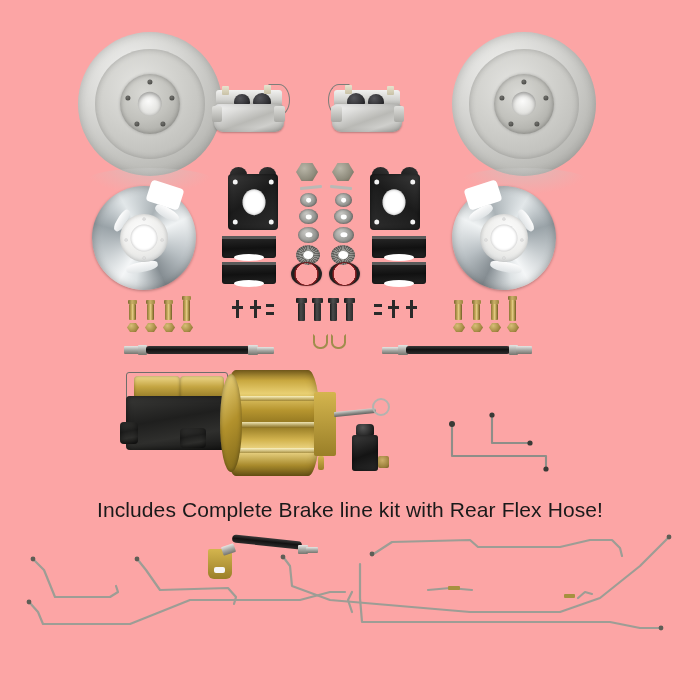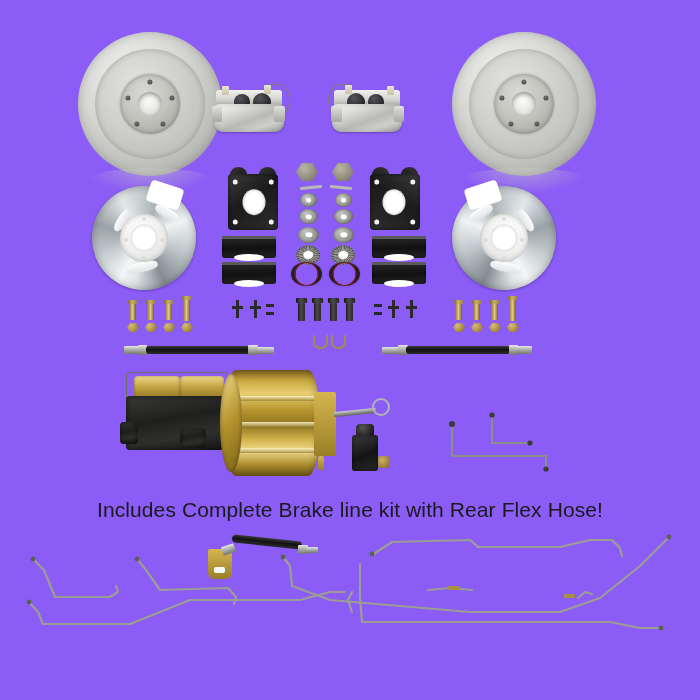--- a/index.html
+++ b/index.html
@@ -8,21 +8,21 @@
     padding: 0;
     background: #ffffff;
   }
   body {
     font-family: "Liberation Sans", sans-serif;
   }
   #stage {
     position: relative;
     width: 700px;
     height: 700px;
-    background: #8b5cf6;
+    background: #fca5a5;
     overflow: hidden;
   }
   .part { position: absolute; }
 
   
   .rotor {
     border-radius: 50%;
     background:
       radial-gradient(circle at 38% 32%, #ffffff 0%, #e9e9e7 16%, #d6d6d3 40%, #bdbdb9 68%, #a5a5a1 88%, #8e8e8a 100%);
     box-shadow: inset 0 0 10px rgba(0,0,0,.18);

